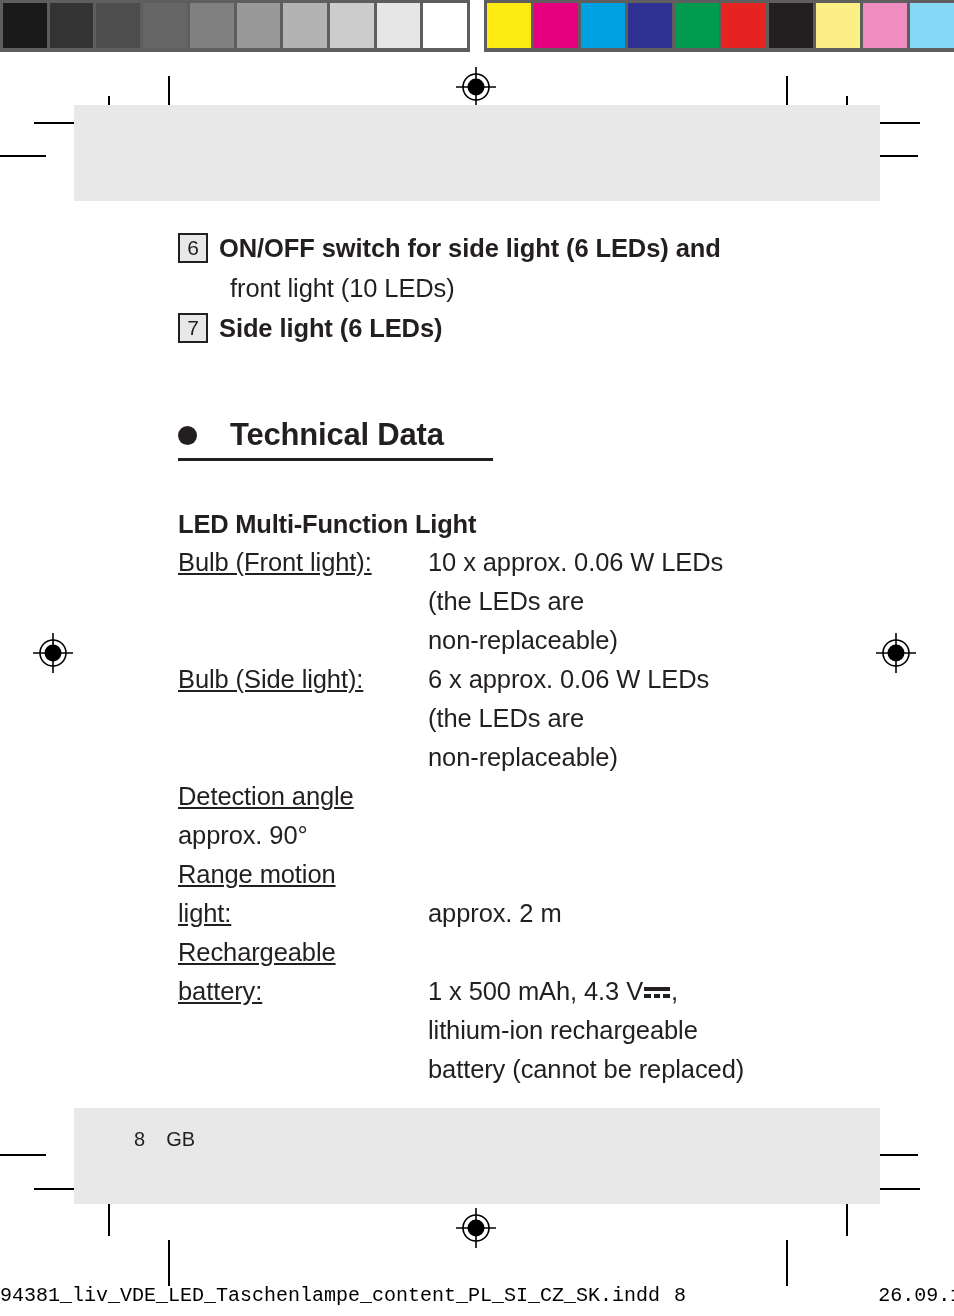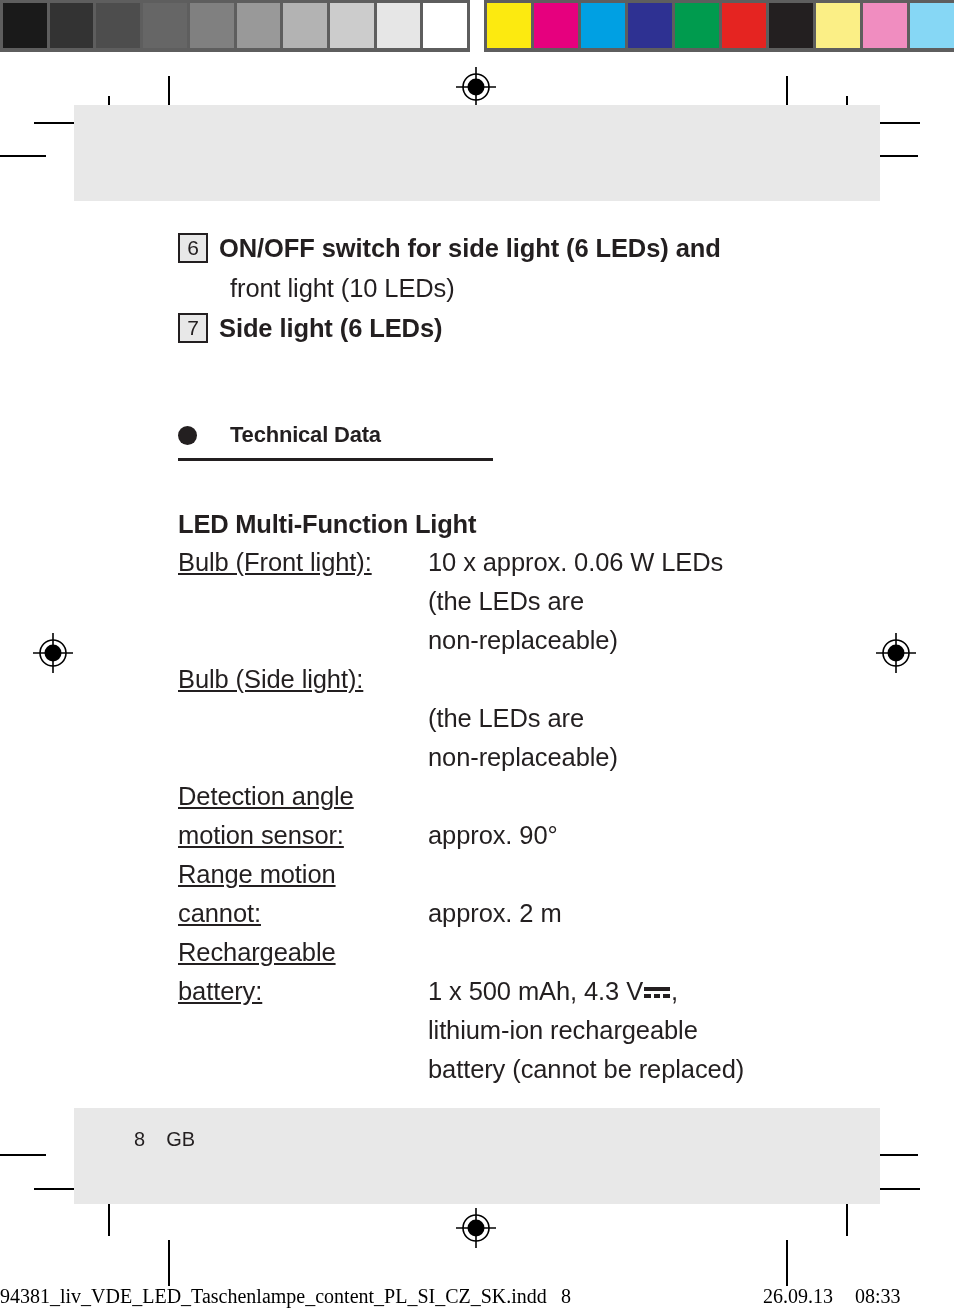--- a/index.html
+++ b/index.html
@@ -106,21 +106,21 @@
   }
   .bullet-dot {
     width: 19px;
     height: 19px;
     border-radius: 50%;
     background: #231f20;
     flex: 0 0 auto;
     margin-right: 33px;
   }
   #section-heading-text {
-    font-size: 22px;
+    font-size: 31px;
     font-weight: bold;
     letter-spacing: -0.2px;
     line-height: 38px;
   }
 
   
   #spec-title {
     margin-top: 44px;
     font-size: 25.5px;
     font-weight: bold;
@@ -177,21 +177,21 @@
   #slug {
     position: absolute;
     left: 0;
     top: 1282px;
     width: 954px;
     display: flex;
     align-items: flex-end;
     font-size: 20px;
     line-height: 28px;
     color: #000000;
-    font-family: Liberation Serif, serif;
+    font-family: Liberation Mono, monospace;
   }
   #slug-file { margin-left: 0px; }
   #slug-page { margin-left: 14px; }
   #slug-date { margin-left: 192px; }
   #slug-time { margin-left: 22px; }
 </style>
 </head>
 <body>
 
 <div id="page">
@@ -311,45 +311,45 @@
         <div class="spec-label"></div>
         <div class="spec-value">(the LEDs are</div>
       </div>
       <div class="spec-row">
         <div class="spec-label"></div>
         <div class="spec-value">non-replaceable)</div>
       </div>
 
       <div class="spec-row">
         <div class="spec-label">Bulb (Side light):</div>
+        <div class="spec-value">6 x approx. 0.06 W LEDs</div>
       </div>
       <div class="spec-row">
         <div class="spec-label"></div>
         <div class="spec-value">(the LEDs are</div>
       </div>
       <div class="spec-row">
         <div class="spec-label"></div>
         <div class="spec-value">non-replaceable)</div>
       </div>
 
       <div class="spec-row">
         <div class="spec-label">Detection angle</div>
         <div class="spec-value"></div>
       </div>
       <div class="spec-row">
-        <div class="spec-label">motion sensor:</div>
         <div class="spec-value">approx. 90°</div>
       </div>
 
       <div class="spec-row">
         <div class="spec-label">Range motion</div>
         <div class="spec-value"></div>
       </div>
       <div class="spec-row">
-        <div class="spec-label">cannot:</div>
+        <div class="spec-label">light:</div>
         <div class="spec-value">approx. 2 m</div>
       </div>
 
       <div class="spec-row">
         <div class="spec-label">Rechargeable</div>
         <div class="spec-value"></div>
       </div>
       <div class="spec-row">
         <div class="spec-label">battery:</div>
         <div class="spec-value">

